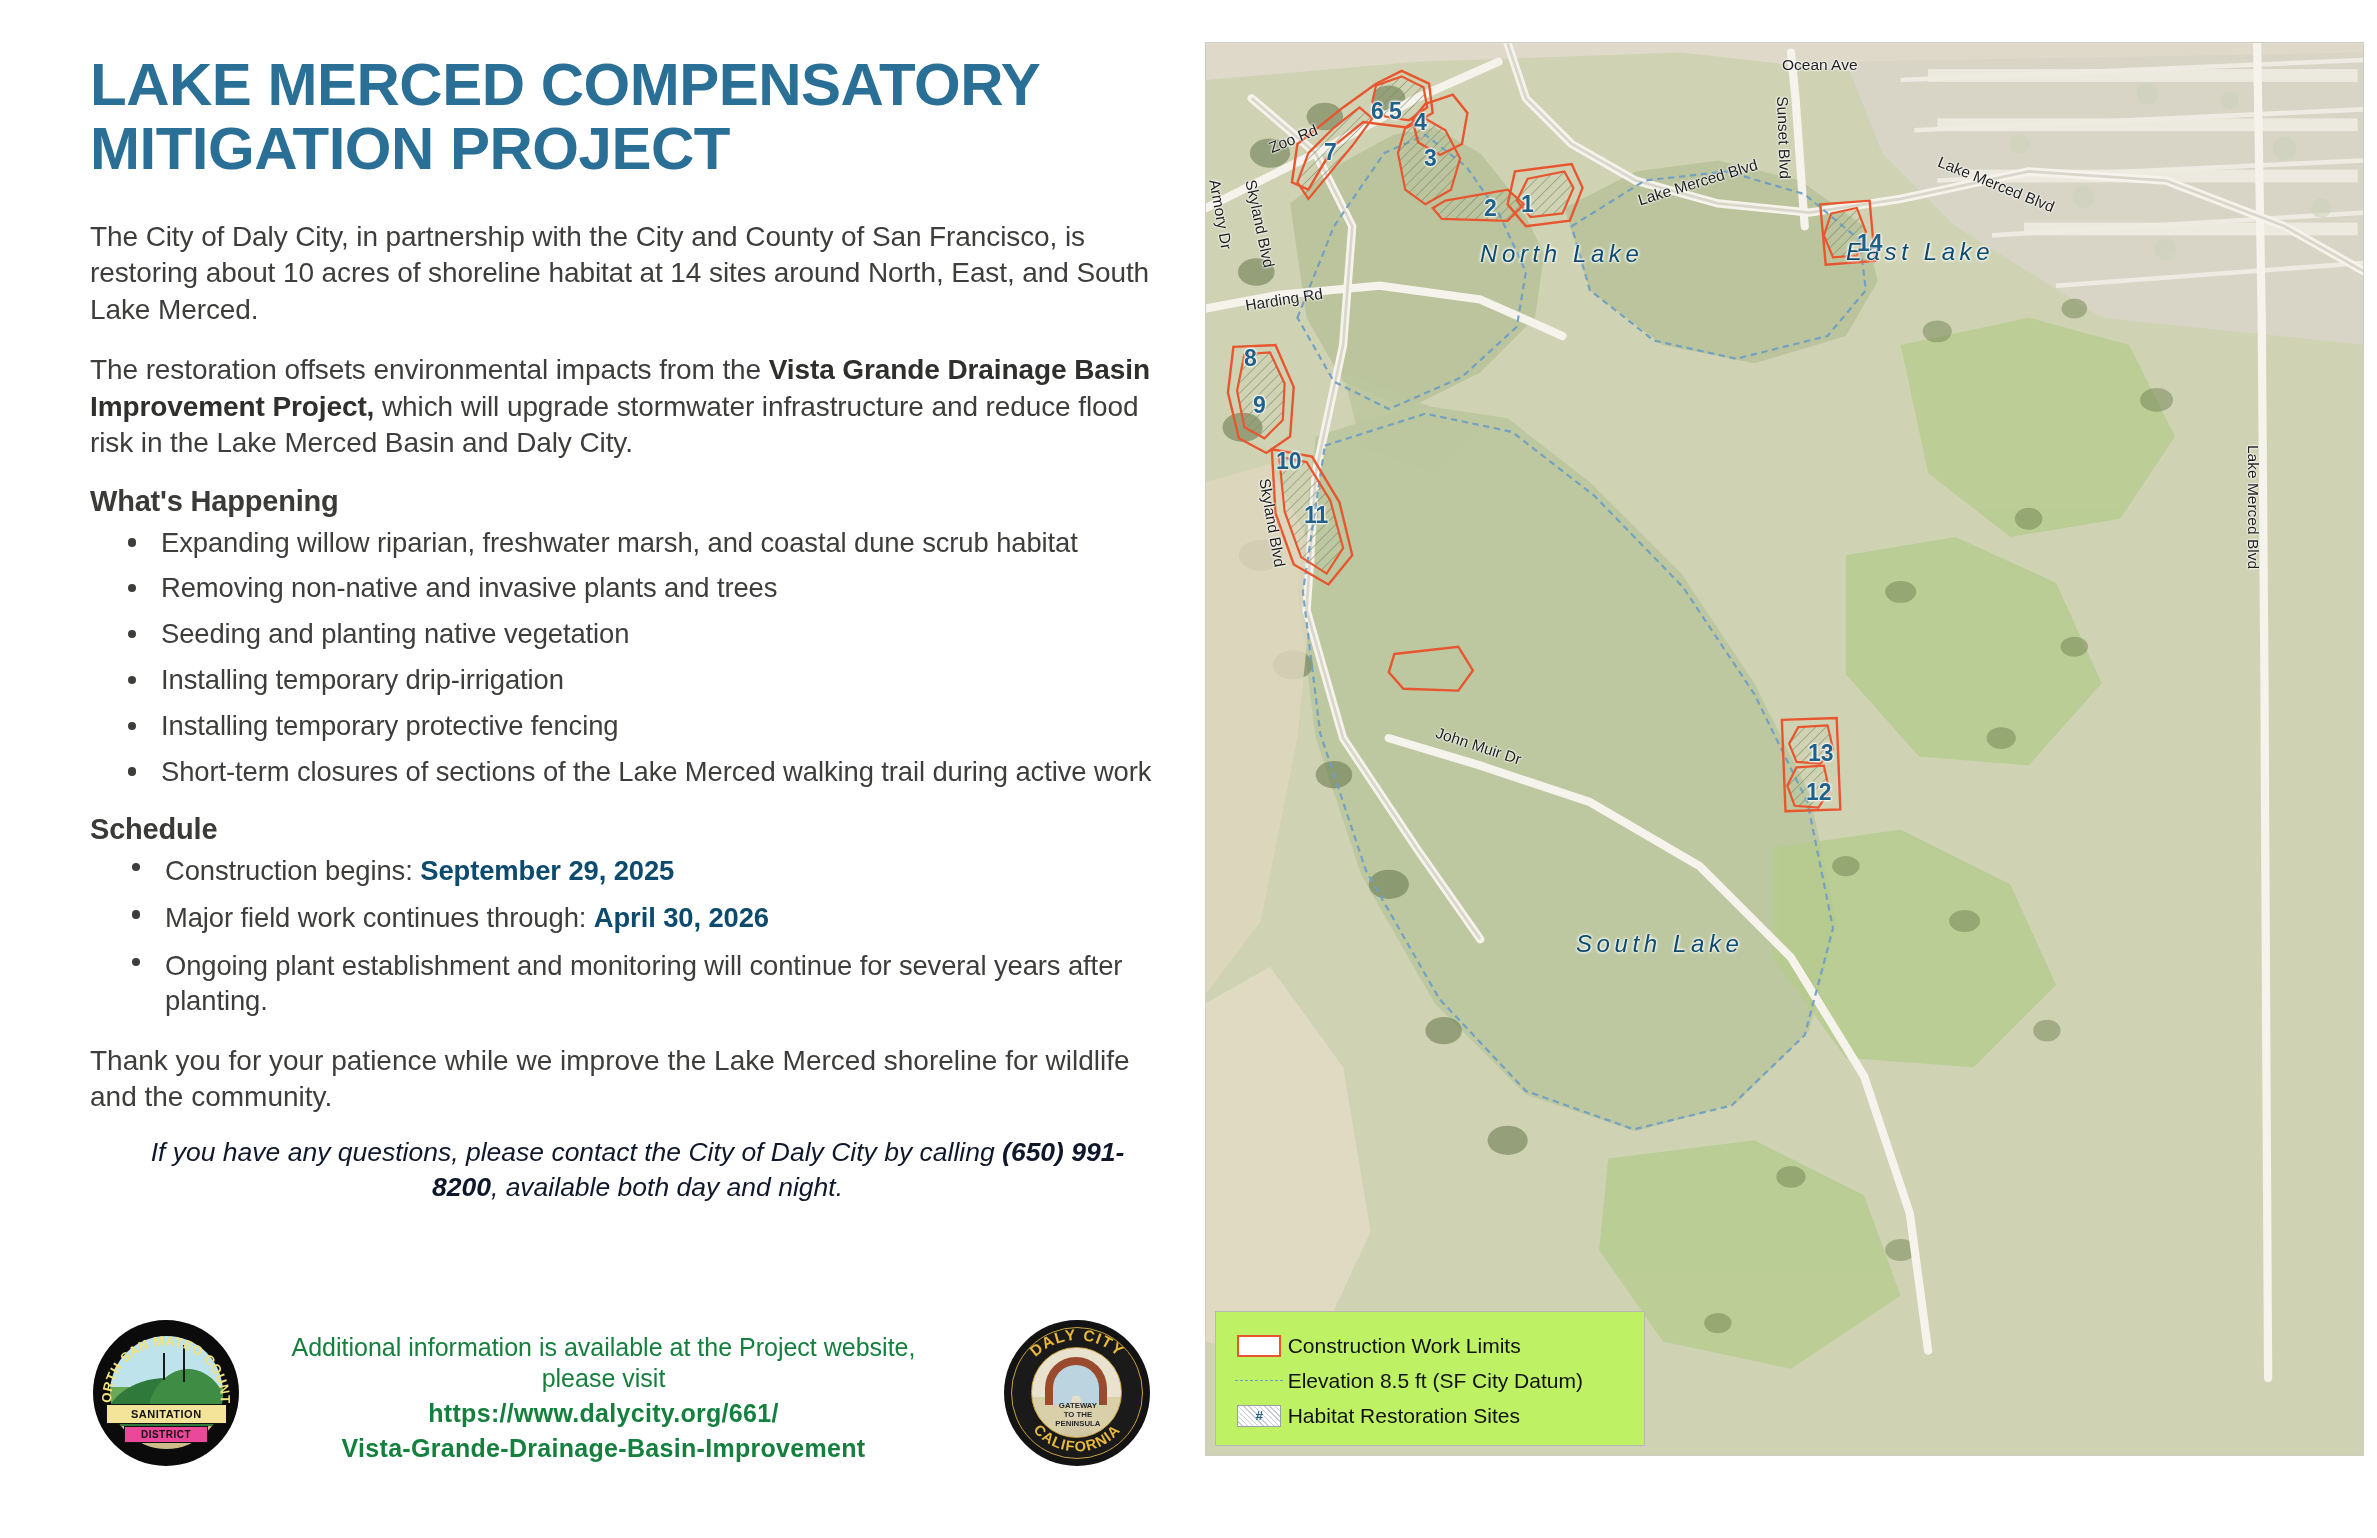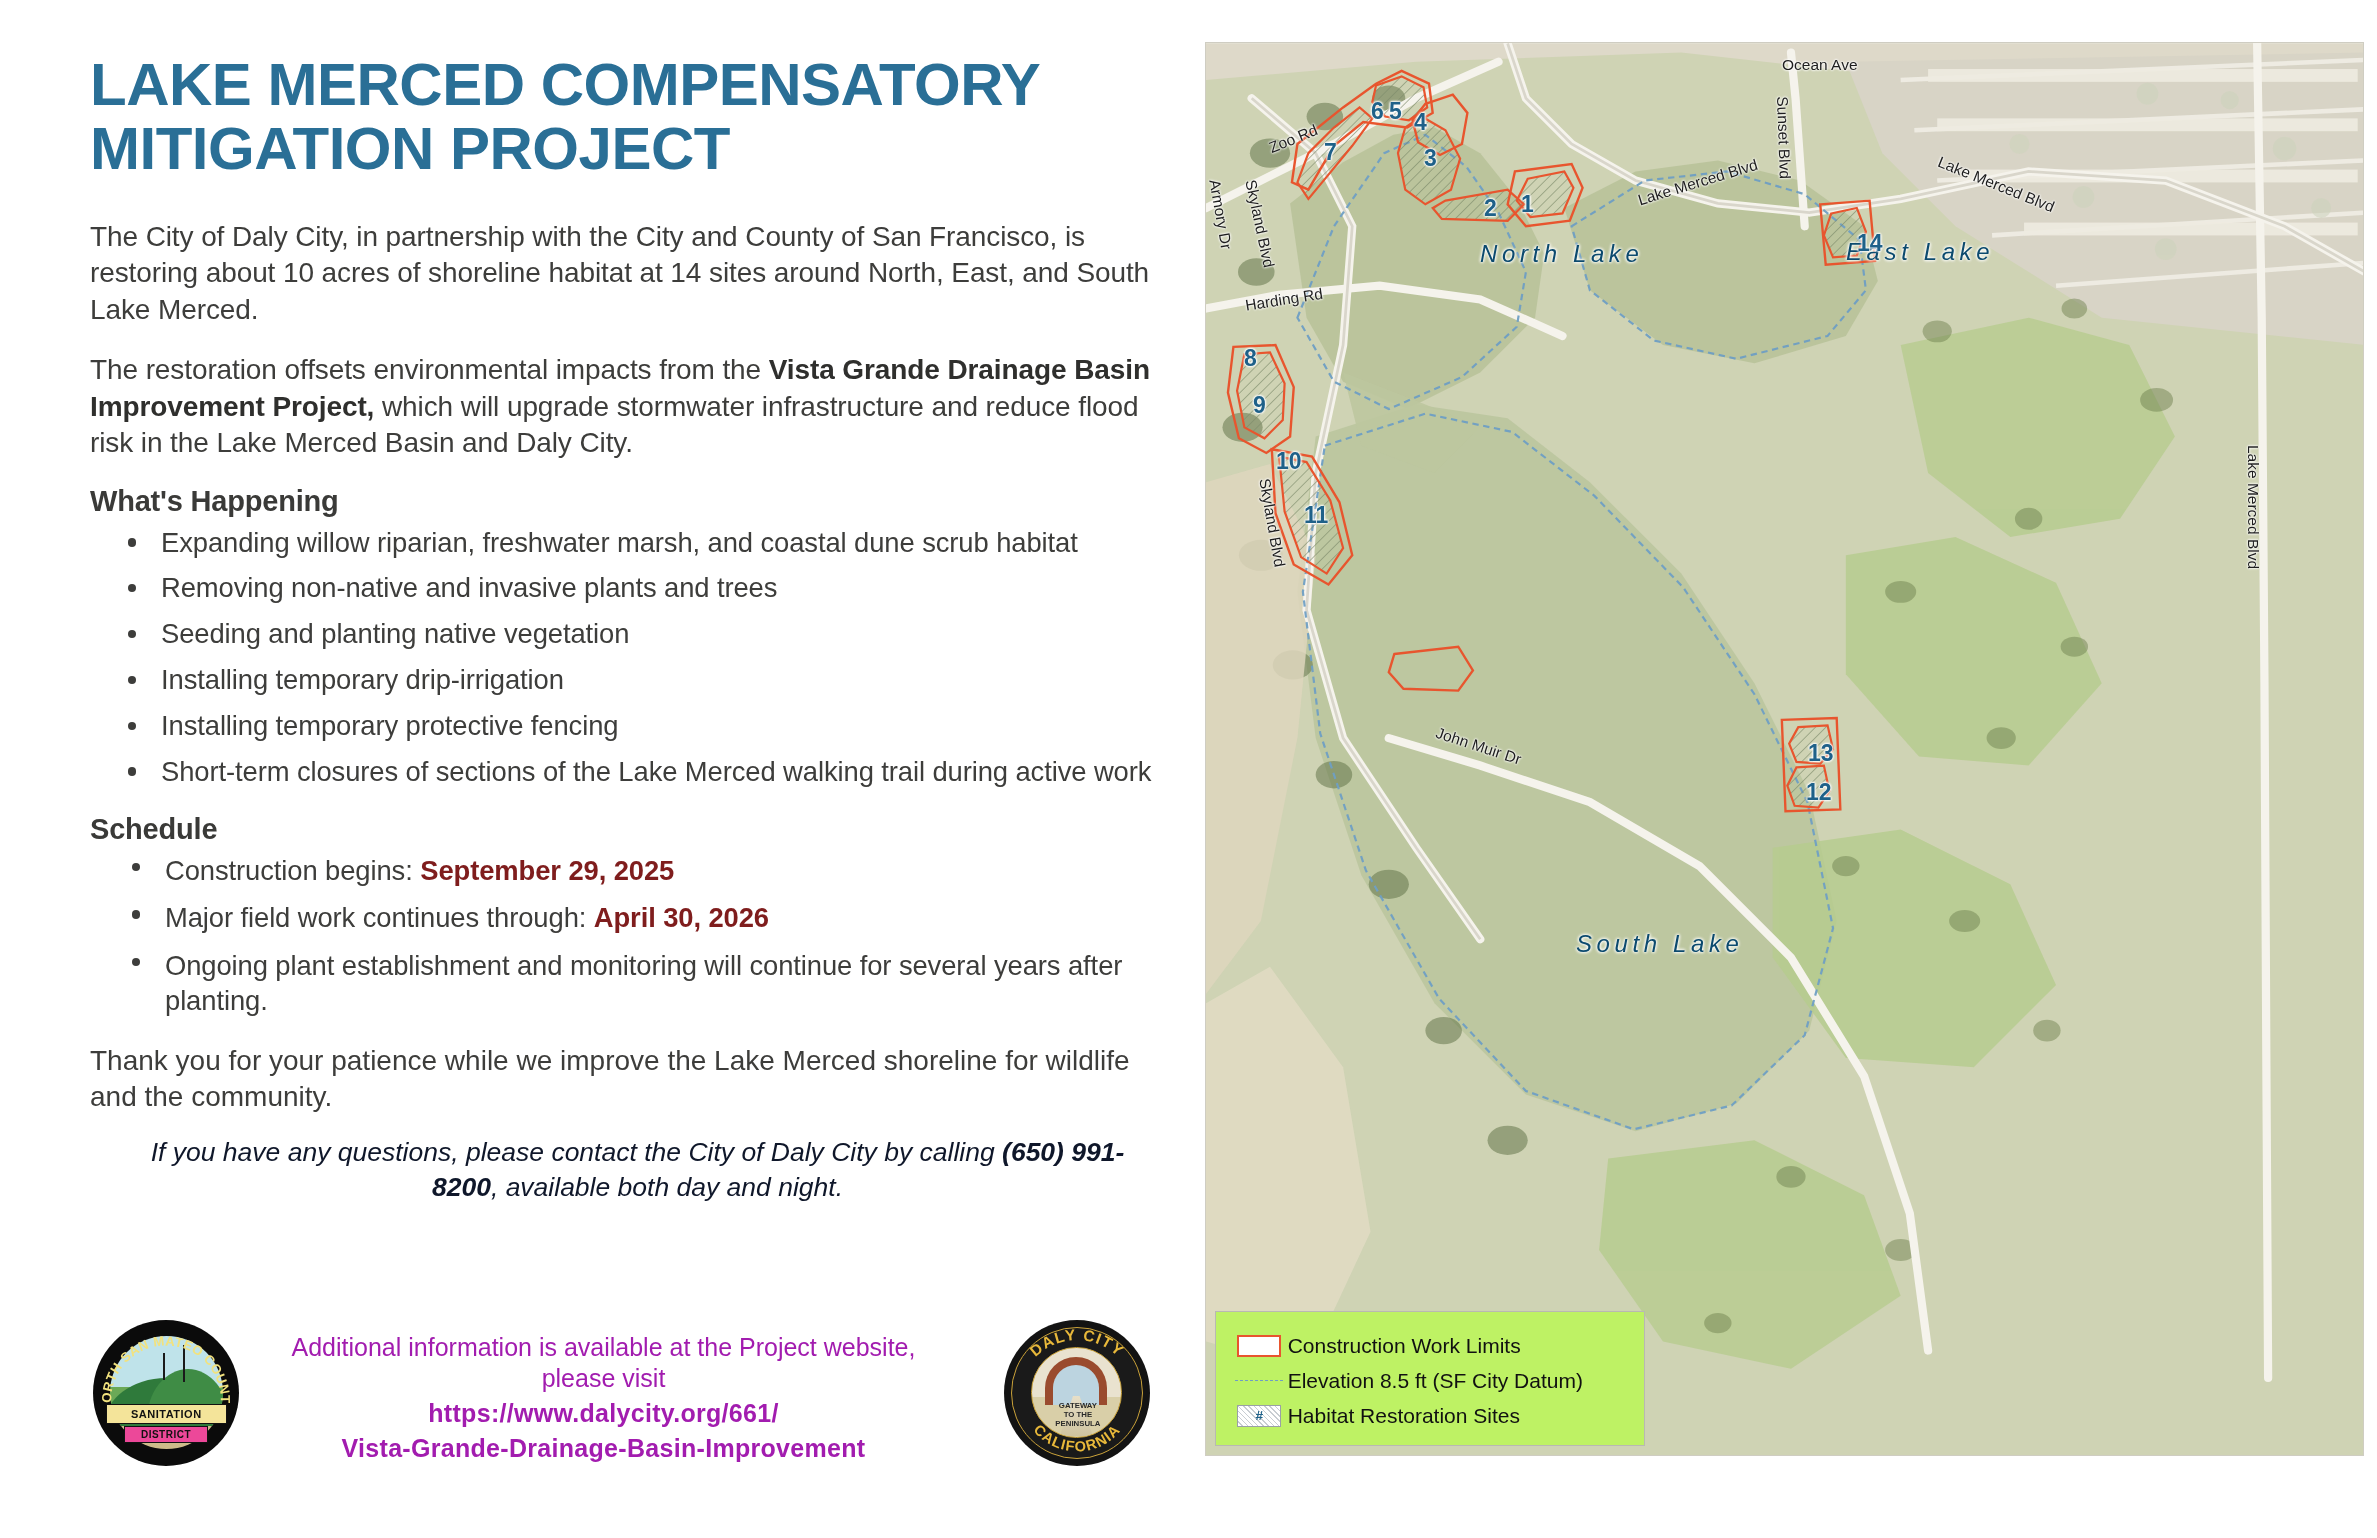--- a/index.html
+++ b/index.html
@@ -37,21 +37,21 @@
   ul.bul li{
     position:relative;padding-left:71px;margin-bottom:11px;
     font-size:27.4px;line-height:1.27;color:#3d3d3b;letter-spacing:-0.1px;
   }
   ul.bul li::before{
     content:"";position:absolute;left:38px;top:12.8px;
     width:8.2px;height:8.2px;border-radius:50%;background:#3d3d3b;
   }
   ul.sched li{margin-bottom:12.8px;padding-left:75px;}
   ul.sched li::before{left:42px;top:9.1px;}
-  ul.bul li b{font-weight:bold;color:#7f1d1d;}
+  ul.bul li b{font-weight:bold;color:#0c4a6e;}
 
   p.thanks{font-size:28px;line-height:1.30;margin:5.5px 0 20px 0;color:#3d3d3b;}
   p.contact{
     font-size:26.5px;line-height:1.32;margin:0;color:#0f172a;
     font-style:italic;text-align:center;padding:0 44px 0 55px;
   }
   p.contact b{font-weight:bold;}
 
   
   .footer{position:absolute;left:0;top:1303px;width:1198px;height:201px;}
@@ -81,21 +81,21 @@
   .dc-arch{position:absolute;left:12.8px;top:9.1px;width:62px;height:48px;border-radius:31px 31px 0 0;
     border:8.2px solid #9a4b2e;border-bottom:none;box-sizing:border-box;background:#bcd4e0;}
   .dc-road{position:absolute;left:27.4px;top:48px;width:33px;height:40px;
     background:linear-gradient(#e7dfc8,#cfc3a0);clip-path:polygon(40% 0,60% 0,100% 100%,0 100%);}
   .dc-txt{position:absolute;left:0;top:53px;width:91px;text-align:center;
     font-size:7.8px;font-weight:bold;color:#2a2a2a;line-height:1.18;}
   .dc-arc{position:absolute;left:0;top:0;width:146px;height:146px;}
 
   .website{
     position:absolute;left:265px;top:29px;width:677px;text-align:center;
-    color:#a21caf;
+    color:#15803d;
   }
   .website .w1{font-size:25px;line-height:1.25;}
   .website .w2{font-size:25px;font-weight:bold;line-height:1.26;margin-top:3.7px;
     letter-spacing:0.3px;}
 
   
   .map{
     position:absolute;left:1205px;top:42px;width:1159px;height:1414px;
     background:#e7e6dc;overflow:hidden;border:0.9px solid #cfcdc2;box-sizing:border-box;
   }

